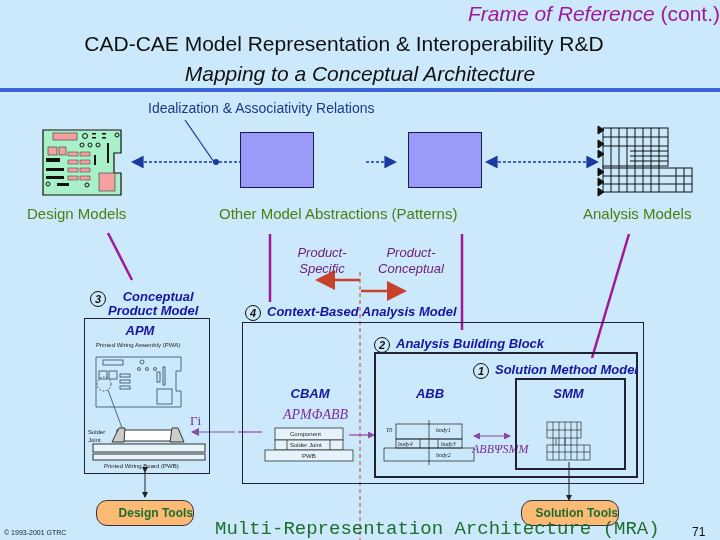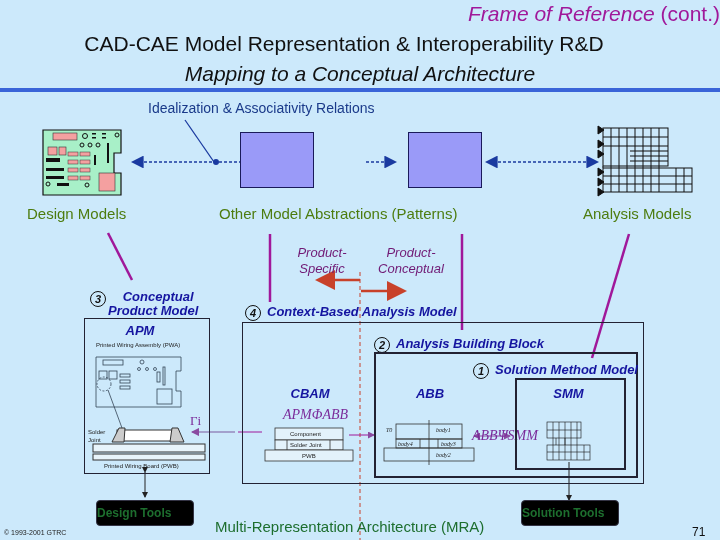--- a/index.html
+++ b/index.html
@@ -11,22 +11,22 @@
   .t3{left:0;width:720px;top:62px;text-align:center;font-size:21px;font-style:italic;color:#111;}
   .rule{left:0;top:88px;width:720px;height:4px;background:#3a64d8;}
   .idealize{left:148px;top:100px;font-size:14px;color:#1a3a8a;}
   .lbl-green{font-size:15px;color:#4d7c0f;}
   .pattern-box{background:#9a9af8;border:1.5px solid #1a1a5a;}
   .prodlbl{font-size:13px;font-style:italic;color:#701a75;text-align:center;line-height:16px;}
   .bluehead{font-size:13px;font-weight:bold;font-style:italic;color:#1515a0;white-space:nowrap;}
   .circnum{display:inline-block;width:14px;height:14px;border:1.5px solid #111;border-radius:50%;font-size:11px;line-height:14px;text-align:center;color:#111;font-style:italic;font-weight:bold;margin-right:6px;vertical-align:middle;background:#cce9fb;}
   .box{border:1.5px solid #223;}
   .inner-title{font-size:13px;font-weight:bold;font-style:italic;color:#1515a0;text-align:center;}
-  .toolbtn{border:1.5px solid #334;border-radius:4px;background:#000000;font-size:12px;font-weight:bold;color:#1d6e2e;text-align:left;line-height:24px;}
-  .mra{left:215px;top:518px;font-size:15px;color:#1d6e2e;}
+  .toolbtn{border:1.5px solid #334;border-radius:11px;background:#fdba74;font-size:12px;font-weight:bold;color:#1d6e2e;text-align:right;line-height:24px;}
+  .mra{left:215px;top:518px;font-size:19px;color:#1d6e2e;font-family:Liberation Mono, monospace;}
   .copy{left:4px;top:529px;font-size:7px;color:#222;}
   .pgnum{left:692px;top:525px;font-size:12px;color:#111;}
   .small{font-size:6px;color:#222;}
   .math{font-family:"Liberation Serif",serif;font-style:italic;color:#7a2a9a;}
 </style>
 </head>
 <body>
 
 <div class="abs t1"><span>Frame of Reference</span> <span class="c" style="font-style:normal;">(cont.)</span></div>
 <div class="abs t2">CAD-CAE Model Representation &amp; Interoperability R&amp;D</div>
@@ -212,21 +212,21 @@
 <div class="abs bluehead" style="left:374px;top:336px;">
   <span class="circnum">2</span><span>Analysis Building Block</span>
 </div>
 <div class="abs box" style="left:374px;top:352px;width:260px;height:122px;border-width:2px;"></div>
 <div class="abs inner-title" style="left:400px;top:386px;width:60px;">ABB</div>
 <div class="abs small math" style="left:386px;top:427px;color:#222;">T0</div>
 <div class="abs small math" style="left:436px;top:427px;color:#222;">body1</div>
 <div class="abs small math" style="left:398px;top:441px;color:#222;">body4</div>
 <div class="abs small math" style="left:441px;top:441px;color:#222;">body3</div>
 <div class="abs small math" style="left:436px;top:452px;color:#222;">body2</div>
-<div class="abs math" style="left:472px;top:428px;font-size:14px;">ABBΨSMM</div>
+<div class="abs math" style="left:472px;top:442px;font-size:12px;">ABBΨSMM</div>
 
 <div class="abs bluehead" style="left:473px;top:362px;">
   <span class="circnum">1</span><span>Solution Method Model</span>
 </div>
 <div class="abs box" style="left:515px;top:378px;width:107px;height:88px;border-width:2px;"></div>
 <div class="abs inner-title" style="left:515px;top:386px;width:107px;">SMM</div>
 
 <div class="abs toolbtn" style="left:96px;top:500px;width:96px;height:24px;">Design Tools</div>
 <div class="abs toolbtn" style="left:521px;top:500px;width:96px;height:24px;">Solution Tools</div>
 

